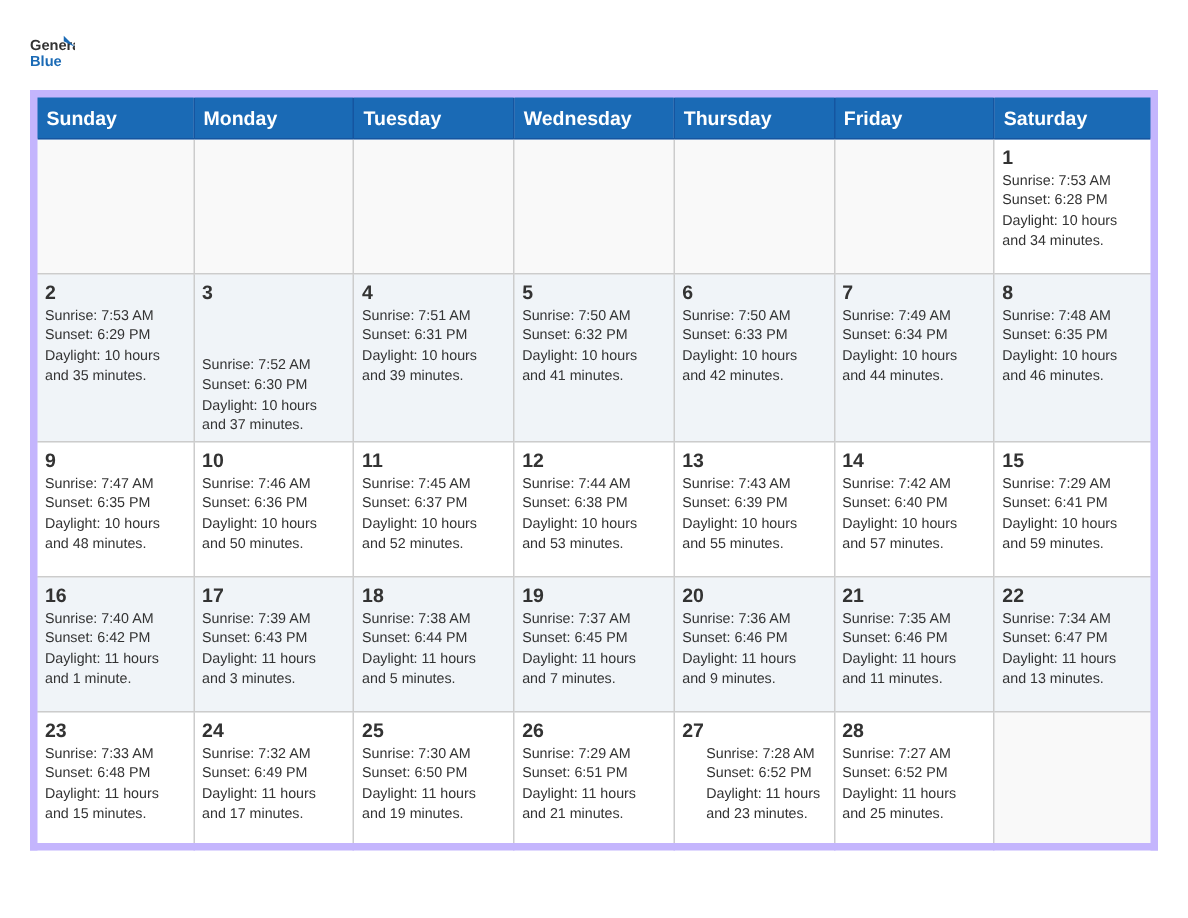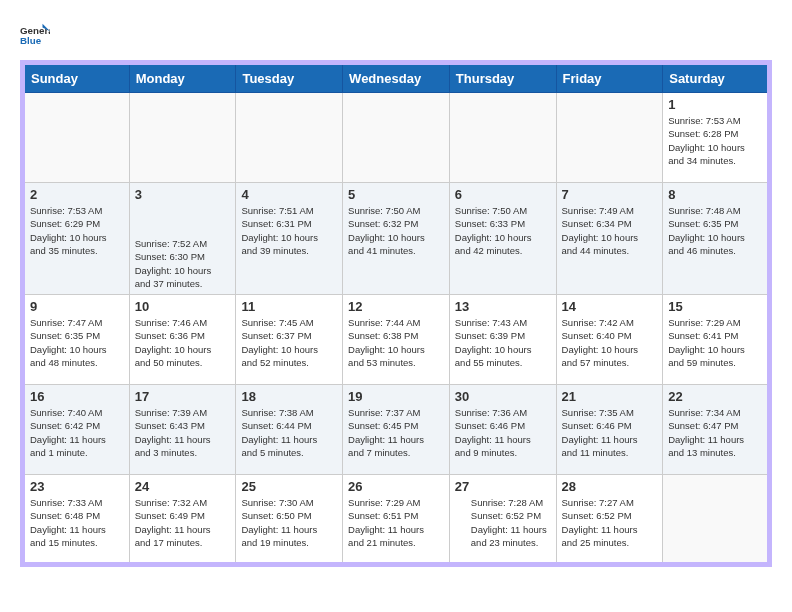--- a/index.html
+++ b/index.html
@@ -245,21 +245,21 @@
 and 5 minutes.</div>
         </td>
         <td>
           <span class="day-num">19</span>
           <div class="day-info" style="white-space: pre-line;">Sunrise: 7:37 AM
 Sunset: 6:45 PM
 Daylight: 11 hours
 and 7 minutes.</div>
         </td>
         <td>
-          <span class="day-num">30</span>
+          <span class="day-num">20</span>
           <div class="day-info" style="white-space: pre-line;">Sunrise: 7:36 AM
 Sunset: 6:46 PM
 Daylight: 11 hours
 and 9 minutes.</div>
         </td>
         <td>
           <span class="day-num">21</span>
           <div class="day-info" style="white-space: pre-line;">Sunrise: 7:35 AM
 Sunset: 6:46 PM
 Daylight: 11 hours

